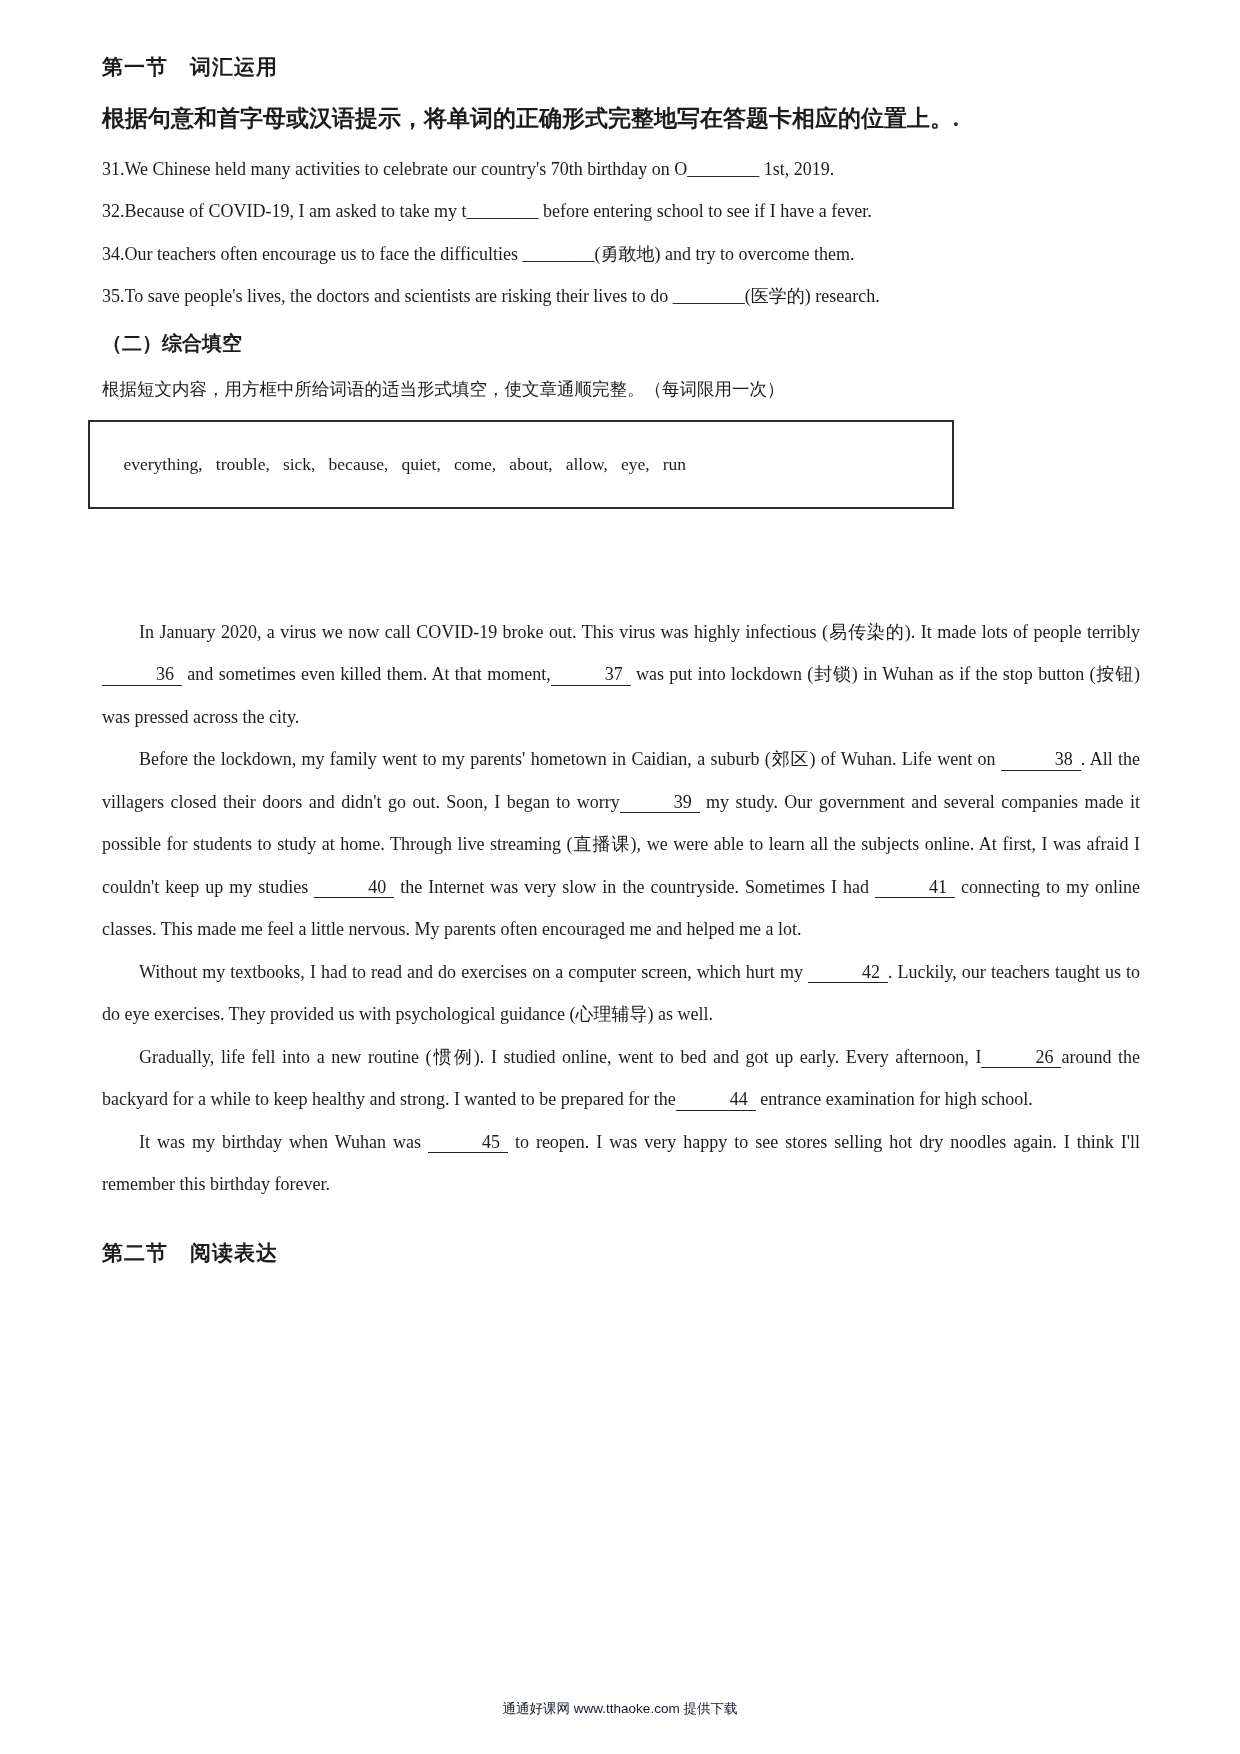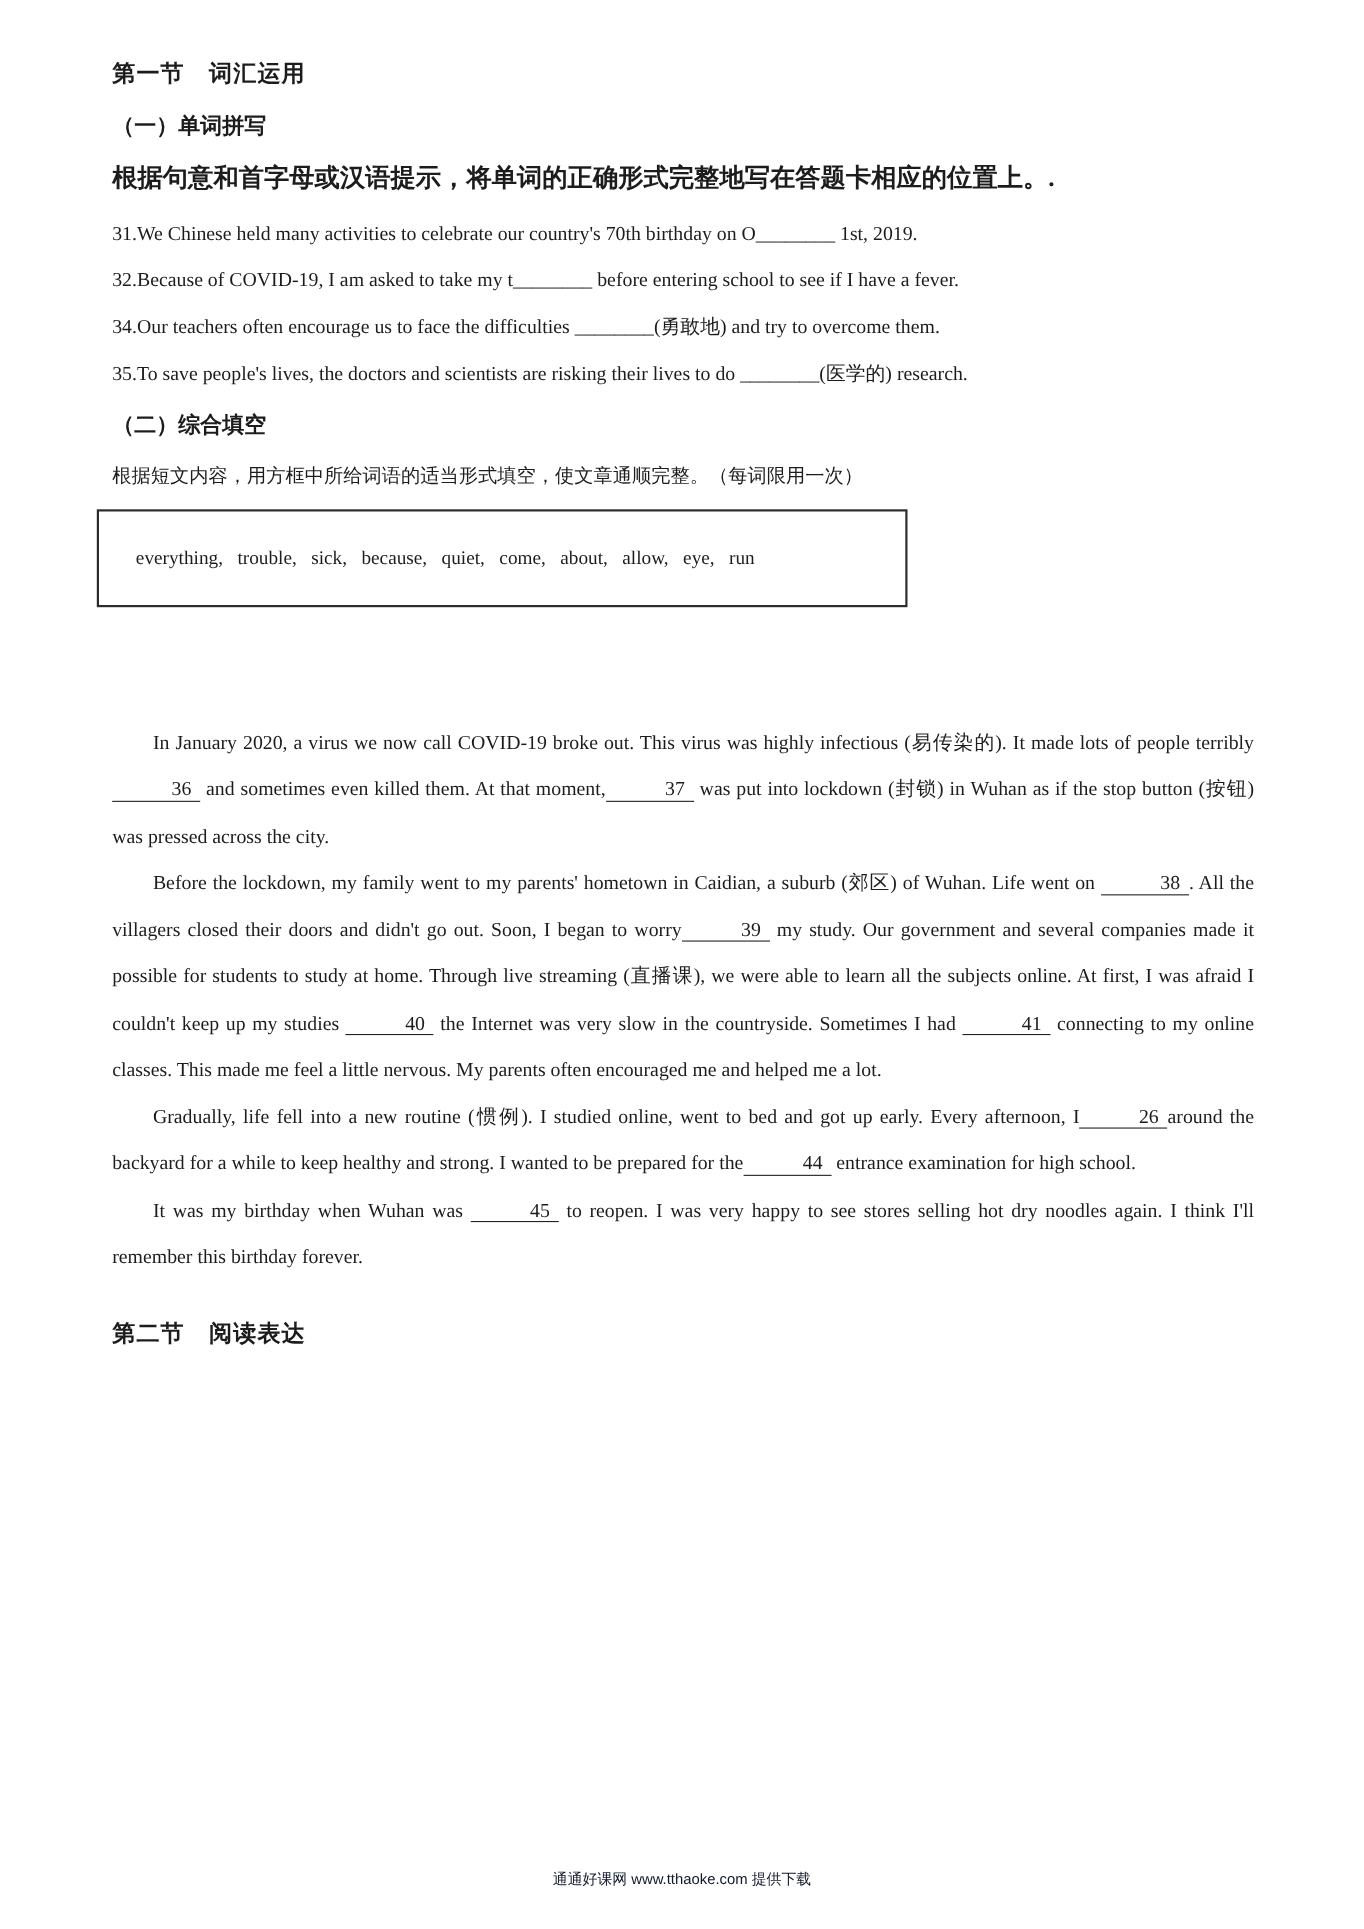--- a/index.html
+++ b/index.html
@@ -37,21 +37,21 @@
     font-size: 18px;
     line-height: 2.36;
   }
   .part2-instr {
     font-size: 17.5px;
     line-height: 1.9;
     margin: 8px 0 14px 0;
   }
   .word-bank {
     border: 2px solid #2c2c2c;
-    width: 737px;
+    width: 866px;
     margin-left: -14px;
     padding: 11px 16px;
     font-size: 17.5px;
     white-space: pre-wrap;
     margin-bottom: 102px;
   }
   .passage p {
     font-size: 18px;
     line-height: 2.36;
     text-align: justify;
@@ -83,21 +83,20 @@
     font-family: "Liberation Sans", "DejaVu Sans", sans-serif;
   }
 </style>
 </head>
 <body>
 
 <div class="page">
 
   <h1 class="sec-title">第一节　词汇运用</h1>
 
-  <h2 class="sub-title">（一）单词拼写</h2>
 
   <p class="bold-instr">根据句意和首字母或汉语提示，将单词的正确形式完整地写在答题卡相应的位置上。.</p>
 
   <div class="questions">
       <p class="question">31.We Chinese held many activities to celebrate our country's 70th birthday on O________ 1st, 2019.</p>
       <p class="question">32.Because of COVID-19, I am asked to take my t________ before entering school to see if I have a fever.</p>
       <p class="question">34.Our teachers often encourage us to face the difficulties ________(勇敢地) and try to overcome them.</p>
       <p class="question">35.To save people's lives, the doctors and scientists are risking their lives to do ________(医学的) research.</p>
     </div>
 
@@ -105,20 +104,21 @@
 
   <p class="part2-instr">根据短文内容，用方框中所给词语的适当形式填空，使文章通顺完整。（每词限用一次）</p>
 
   <div class="word-bank">
     <span>everything,   trouble,   sick,   because,   quiet,   come,   about,   allow,   eye,   run</span>
   </div>
 
   <div class="passage">
       <p>In January 2020, a virus we now call COVID-19 broke out. This virus was highly infectious (易传染的). It made lots of people terribly<span class="blank">36</span> and sometimes even killed them. At that moment,<span class="blank">37</span> was put into lockdown (封锁) in Wuhan as if the stop button (按钮) was pressed across the city.</p>
       <p>Before the lockdown, my family went to my parents' hometown in Caidian, a suburb (郊区) of Wuhan. Life went on <span class="blank">38</span>. All the villagers closed their doors and didn't go out. Soon, I began to worry<span class="blank">39</span> my study. Our government and several companies made it possible for students to study at home. Through live streaming (直播课), we were able to learn all the subjects online. At first, I was afraid I couldn't keep up my studies <span class="blank">40</span> the Internet was very slow in the countryside. Sometimes I had <span class="blank">41</span> connecting to my online classes. This made me feel a little nervous. My parents often encouraged me and helped me a lot.</p>
+      <p>Without my textbooks, I had to read and do exercises on a computer screen, which hurt my <span class="blank">42</span>. Luckily, our teachers taught us to do eye exercises. They provided us with psychological guidance (心理辅导) as well.</p>
       <p>Gradually, life fell into a new routine (惯例). I studied online, went to bed and got up early. Every afternoon, I<span class="blank">26</span>around the backyard for a while to keep healthy and strong. I wanted to be prepared for the<span class="blank">44</span> entrance examination for high school.</p>
       <p>It was my birthday when Wuhan was <span class="blank">45</span> to reopen. I was very happy to see stores selling hot dry noodles again. I think I'll remember this birthday forever.</p>
     </div>
 
   <h1 class="sec2-title">第二节　阅读表达</h1>
 
   <div class="footer">通通好课网 www.tthaoke.com 提供下载</div>
 
 </div>
 

